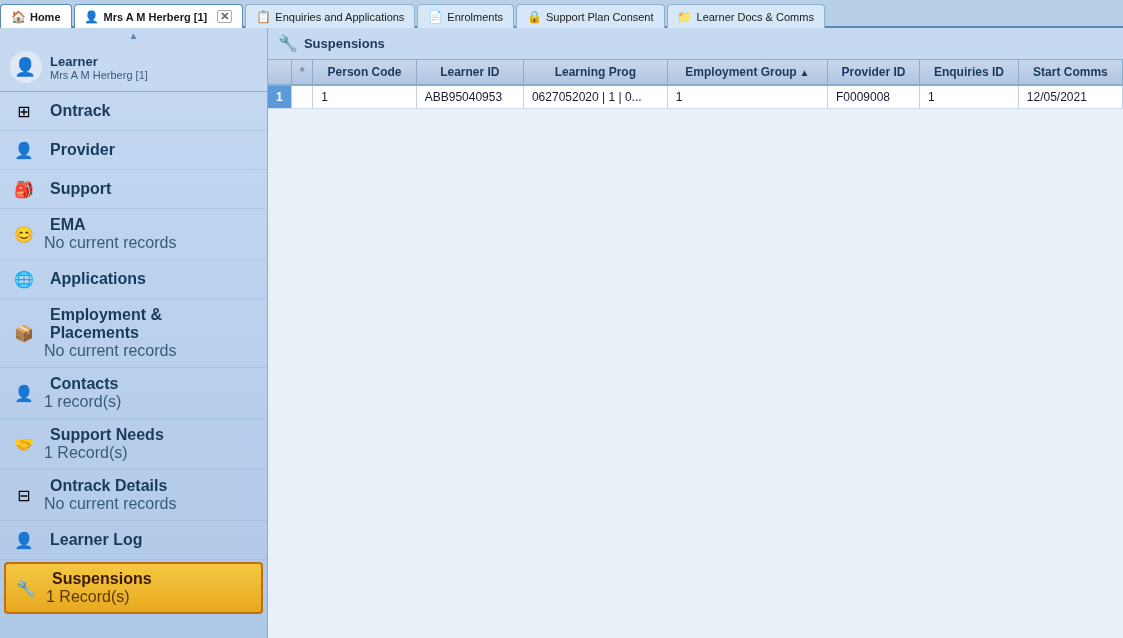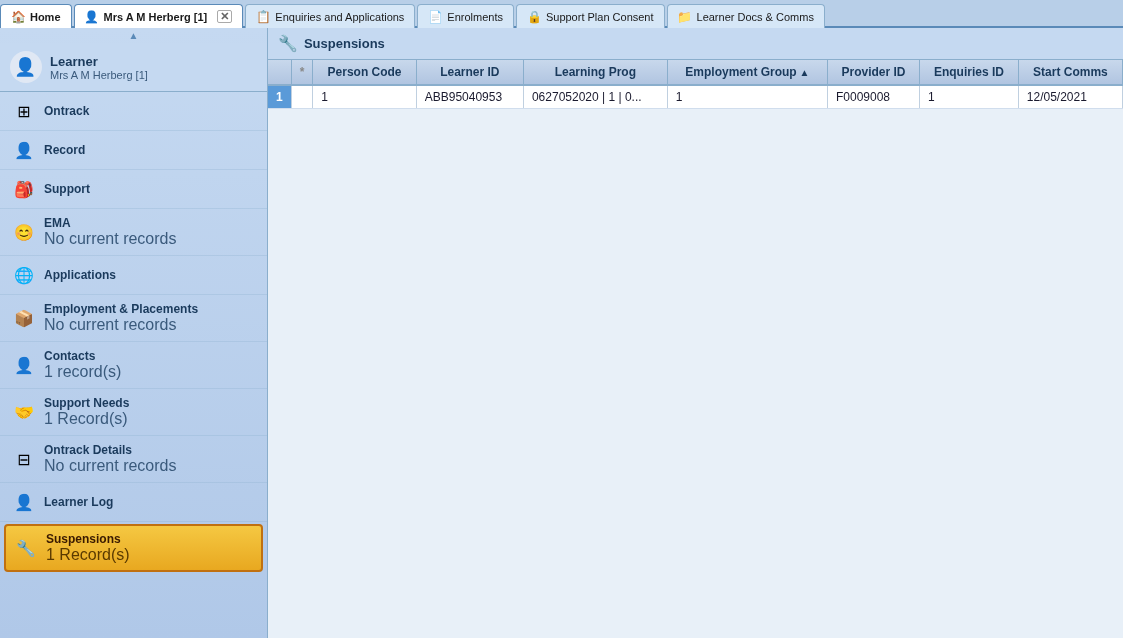--- a/index.html
+++ b/index.html
@@ -95,21 +95,21 @@
       border-radius: 4px;
       margin: 2px 4px;
       padding: 6px 8px;
     }
     .sidebar-item-icon {
       width: 24px; height: 24px;
       display: flex; align-items: center; justify-content: center;
       font-size: 16px;
       flex-shrink: 0;
     }
-    .sidebar-item-content .label { font-weight: bold; color: #1a3a5c; font-size: 12px; }
+    .sidebar-item-content .label { font-weight: bold; color: #1a3a5c; font-size: 16px; margin-left: 6px; }
     .sidebar-item-content .sub-label { color: #3a5a7c; font-size: 16px; }
     .sidebar-item.active .sidebar-item-content .label { color: #3a1a00; }
     .sidebar-item.active .sidebar-item-content .sub-label { color: #5a3a00; }
 
     
     .content-area {
       flex: 1;
       display: flex;
       flex-direction: column;
       background: #e8f0f8;
@@ -232,21 +232,21 @@
     <div class="sidebar-item">
       <div class="sidebar-item-icon">⊞</div>
       <div class="sidebar-item-content">
         <div class="label">Ontrack</div>
       </div>
     </div>
 
     <div class="sidebar-item">
       <div class="sidebar-item-icon">👤</div>
       <div class="sidebar-item-content">
-        <div class="label">Record</div>
+        <div class="label">Provider</div>
       </div>
     </div>
 
     <div class="sidebar-item">
       <div class="sidebar-item-icon">🎒</div>
       <div class="sidebar-item-content">
         <div class="label">Support</div>
       </div>
     </div>
 

